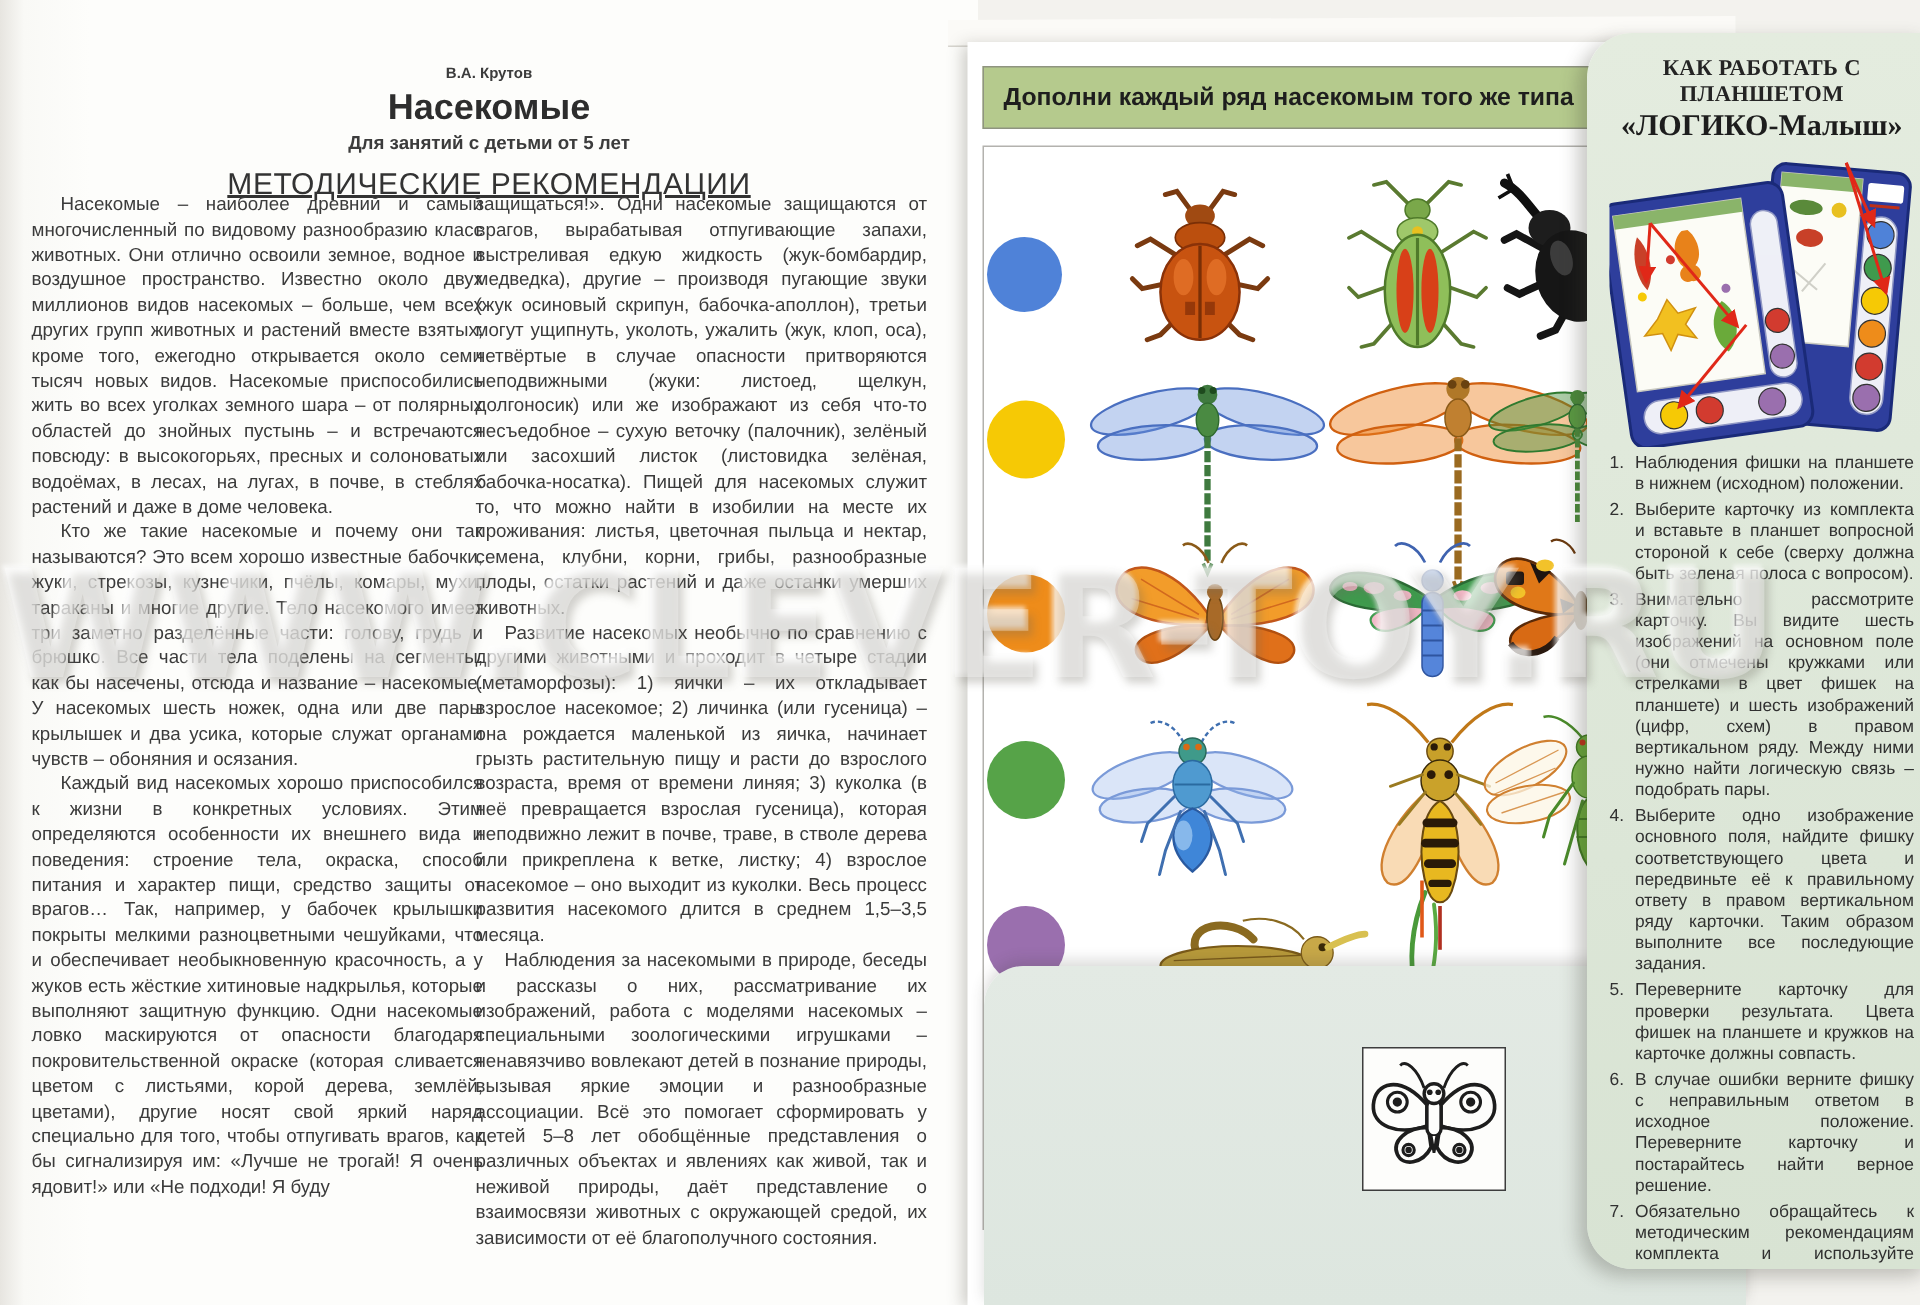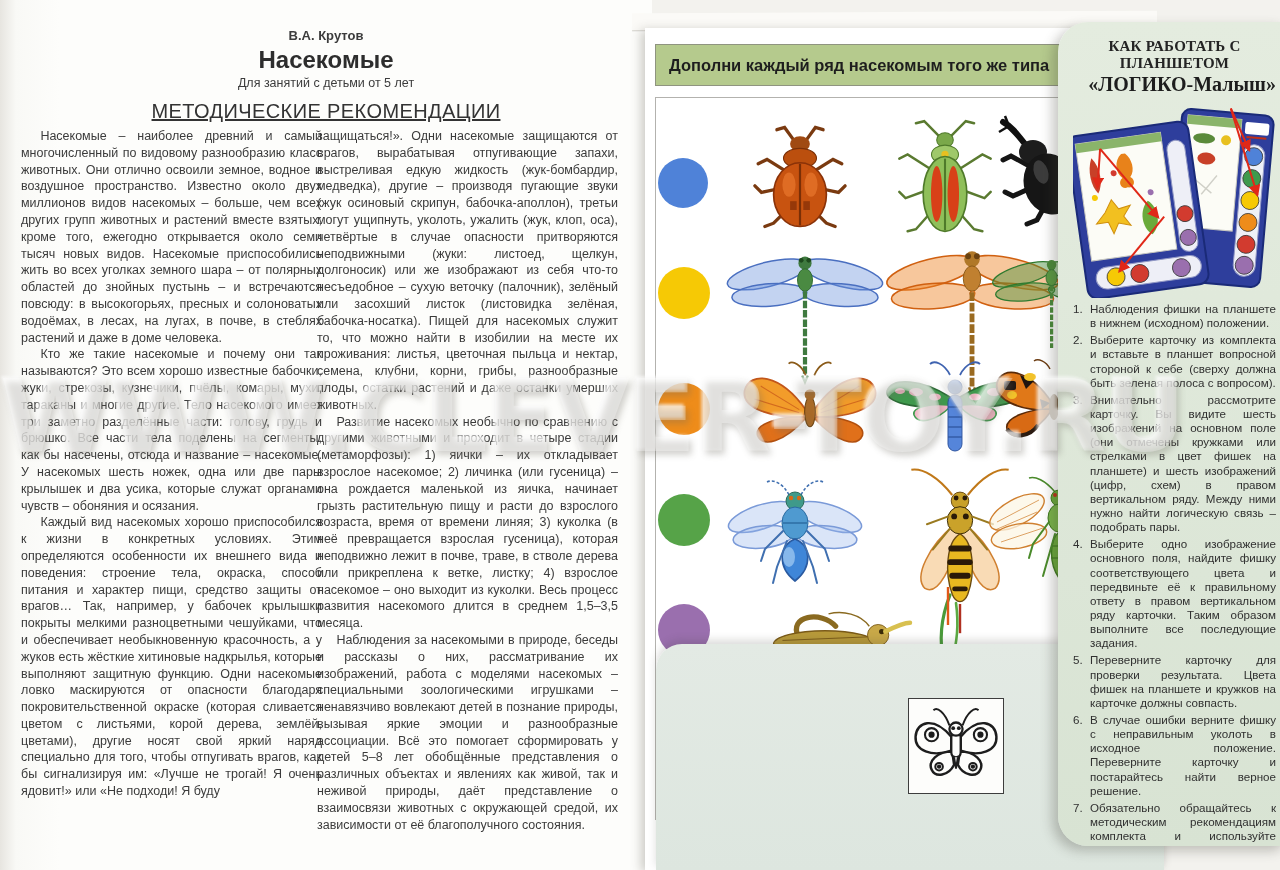--- a/index.html
+++ b/index.html
@@ -5,23 +5,23 @@
   html,body{margin:0;padding:0;}
   body{font-family:"Liberation Sans",sans-serif;background:#efeeea;}
   #stage{position:relative;width:1280px;height:870px;overflow:hidden;
          background:#f3f2ee;}
   .abs{position:absolute;}
 
   
   #left-page{left:0;top:0;width:652px;height:870px;z-index:5;
     background:linear-gradient(90deg,#e7e5e0 0px,#f9f9f6 16px,#fdfdfb 60px,#fdfdfb 100%);}
   .lp-head{left:0;top:28px;width:652px;text-align:center;color:#333;}
-  .lp-author{font-size:13px;font-weight:bold;color:#3c3c3c;}
+  .lp-author{font-size:10px;font-weight:bold;color:#3c3c3c;margin-top:16px;}
   .lp-title{font-size:24px;font-weight:bold;color:#2d2d2d;margin-top:3px;}
-  .lp-sub{font-size:12.5px;font-weight:normal;color:#3c3c3c;margin-top:2px;}
+  .lp-sub{font-size:12.5px;font-weight:bold;color:#3c3c3c;margin-top:2px;}
   .lp-heading{font-size:20px;color:#333;margin-top:10px;letter-spacing:.4px;text-decoration:underline;}
   .col{top:128px;width:301px;font-size:12.5px;line-height:16.8px;
        color:#3b3b3b;text-align:justify;}
   #col1{left:21px;}
   #col2{left:317px;}
   .col p{margin:0;text-indent:1.55em;}
   .col p.noindent{text-indent:0;}
 
   
   #task-card{left:645px;top:28px;width:515px;height:842px;background:#ffffff;
@@ -45,21 +45,21 @@
 
   
   #right-panel{left:1058px;top:22px;width:231px;height:824px;z-index:30;
      background:linear-gradient(180deg,#e4ecdf,#d8e3d3);
      border-radius:30px 8px 10px 30px;
      box-shadow:-6px 5px 12px rgba(60,60,50,.28);
      padding:16px 13px 0 15px;box-sizing:border-box;overflow:hidden;}
   .rp-title1{font-family:"Liberation Serif",serif;font-weight:bold;font-size:15px;
      color:#242424;text-align:center;letter-spacing:.2px;}
   .rp-title2{font-family:"Liberation Serif",serif;font-weight:bold;font-size:20px;
-     color:#1d1d1d;text-align:right;margin-top:1px;}
+     color:#1d1d1d;text-align:center;margin-top:1px;}
   #rp-illustration{width:203px;height:198px;margin:4px auto 4px auto;}
   #rp-list{margin:2px 0 0 0;padding:0;list-style:none;font-size:11.6px;
      line-height:1.22;color:#303030;}
   #rp-list li{display:flex;margin-bottom:3px;}
   #rp-list .n{flex:none;width:17px;}
   #rp-list .t{flex:1;text-align:justify;}
 
   
   #watermark{left:0;top:362px;width:1280px;text-align:left;z-index:40;
      font-weight:bold;font-size:100px;letter-spacing:-2px;line-height:1.1;
@@ -475,21 +475,21 @@
       <li>
           <span class="n">4.</span>
           <span class="t">Выберите одно изображение основного поля, найдите фишку соответствующего цвета и передвиньте её к правильному ответу в правом вертикальном ряду карточки. Таким образом выполните все последующие задания.</span>
         </li>
       <li>
           <span class="n">5.</span>
           <span class="t">Переверните карточку для проверки результата. Цвета фишек на планшете и кружков на карточке должны совпасть.</span>
         </li>
       <li>
           <span class="n">6.</span>
-          <span class="t">В случае ошибки верните фишку с неправильным уколоть в исходное положение. Переверните карточку и постарайтесь найти верное решение.</span>
+          <span class="t">В случае ошибки верните фишку с неправильным ответом в исходное положение. Переверните карточку и постарайтесь найти верное решение.</span>
         </li>
       <li>
           <span class="n">7.</span>
           <span class="t">Обязательно обращайтесь к методическим рекомендациям комплекта и используйте дополнительные вопросы и задания к карточкам!</span>
         </li>
     </ol>
   </div>
 
   <div id="watermark" class="abs">WWW.CLEVER-TOY.RU</div>
 

